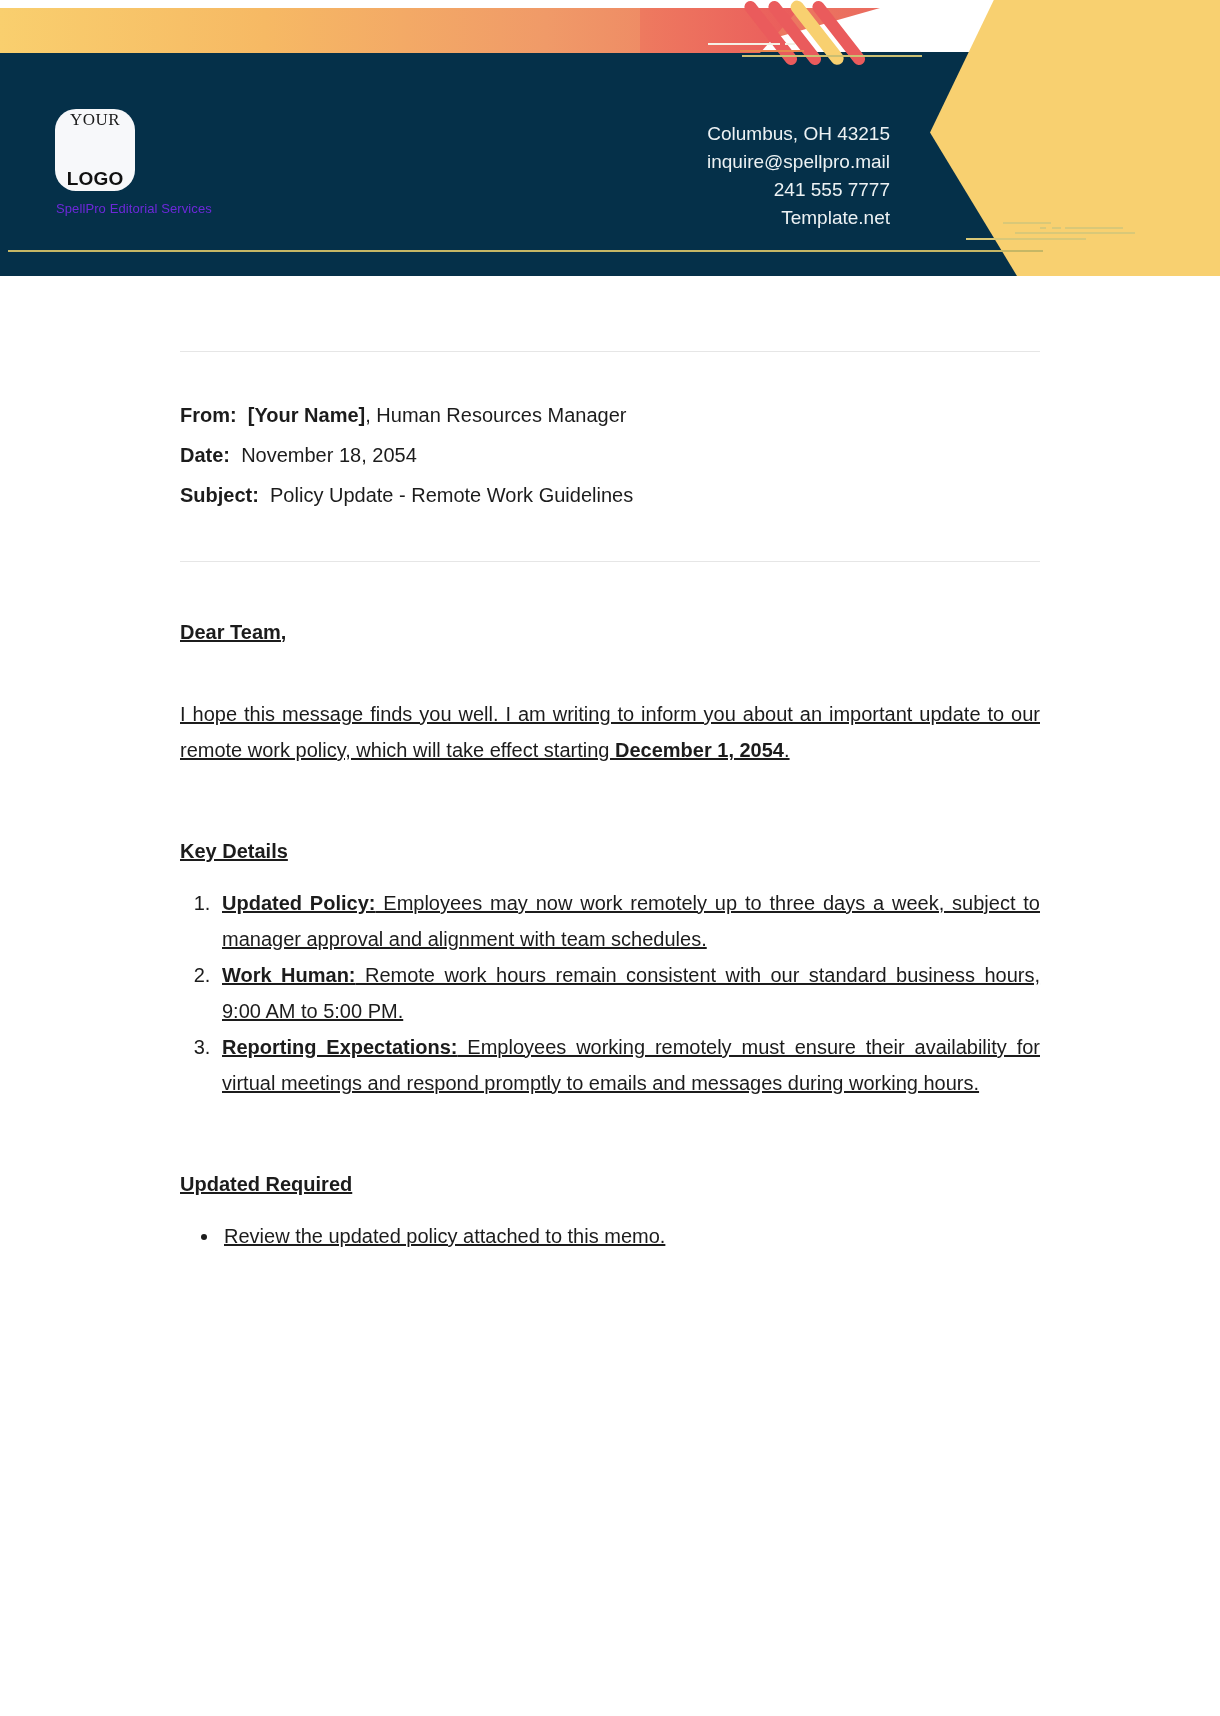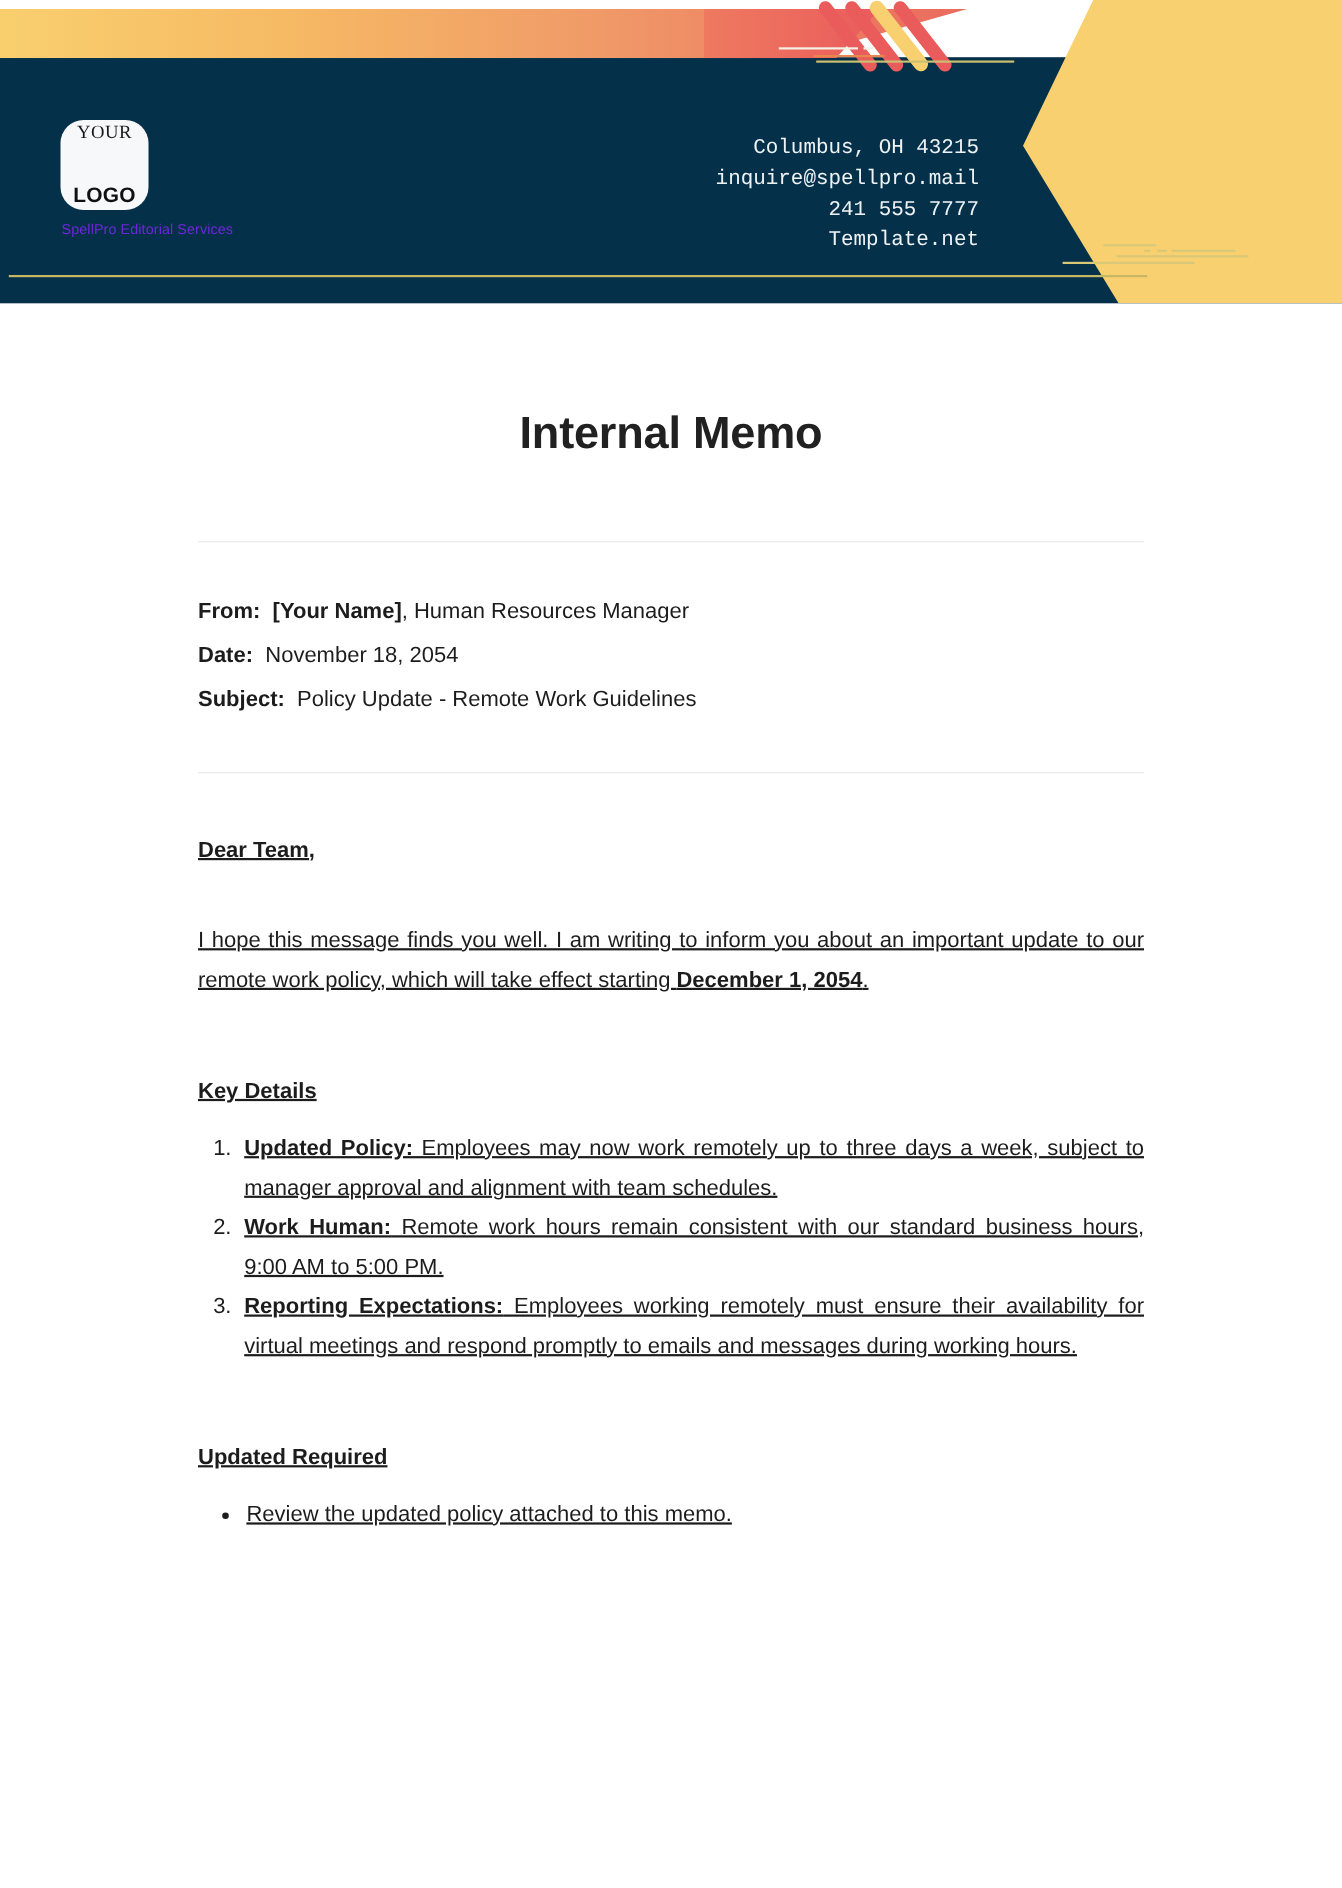--- a/index.html
+++ b/index.html
@@ -135,21 +135,20 @@
     letter-spacing: 0.1px;
   }
   .contact-block {
     position: absolute;
     right: 330px;
     top: 120px;
     text-align: right;
     color: #EDF2F4;
     font-size: 19px;
     line-height: 1.48;
-    font-family: Liberation Mono, monospace;
   }
 
   
   .doc {
     position: absolute;
     left: 0;
     top: 276px;
     width: 1220px;
   }
   .memo-title {
@@ -266,21 +265,20 @@
   <div class="contact-block">
     <div>Columbus, OH 43215</div>
     <div>inquire@spellpro.mail</div>
     <div>241 555 7777</div>
     <div>Template.net</div>
   </div>
 </div>
 
 <div class="doc">
 
-  <h1 class="memo-title">Internal Memo</h1>
 
   <div class="divider divider-top"></div>
 
   <div class="meta">
     <div>
       <b>From:</b>
       <span>&nbsp;</span><b>[Your Name]</b><span>, Human Resources Manager</span>
     </div>
     <div>
       <b>Date:</b>

